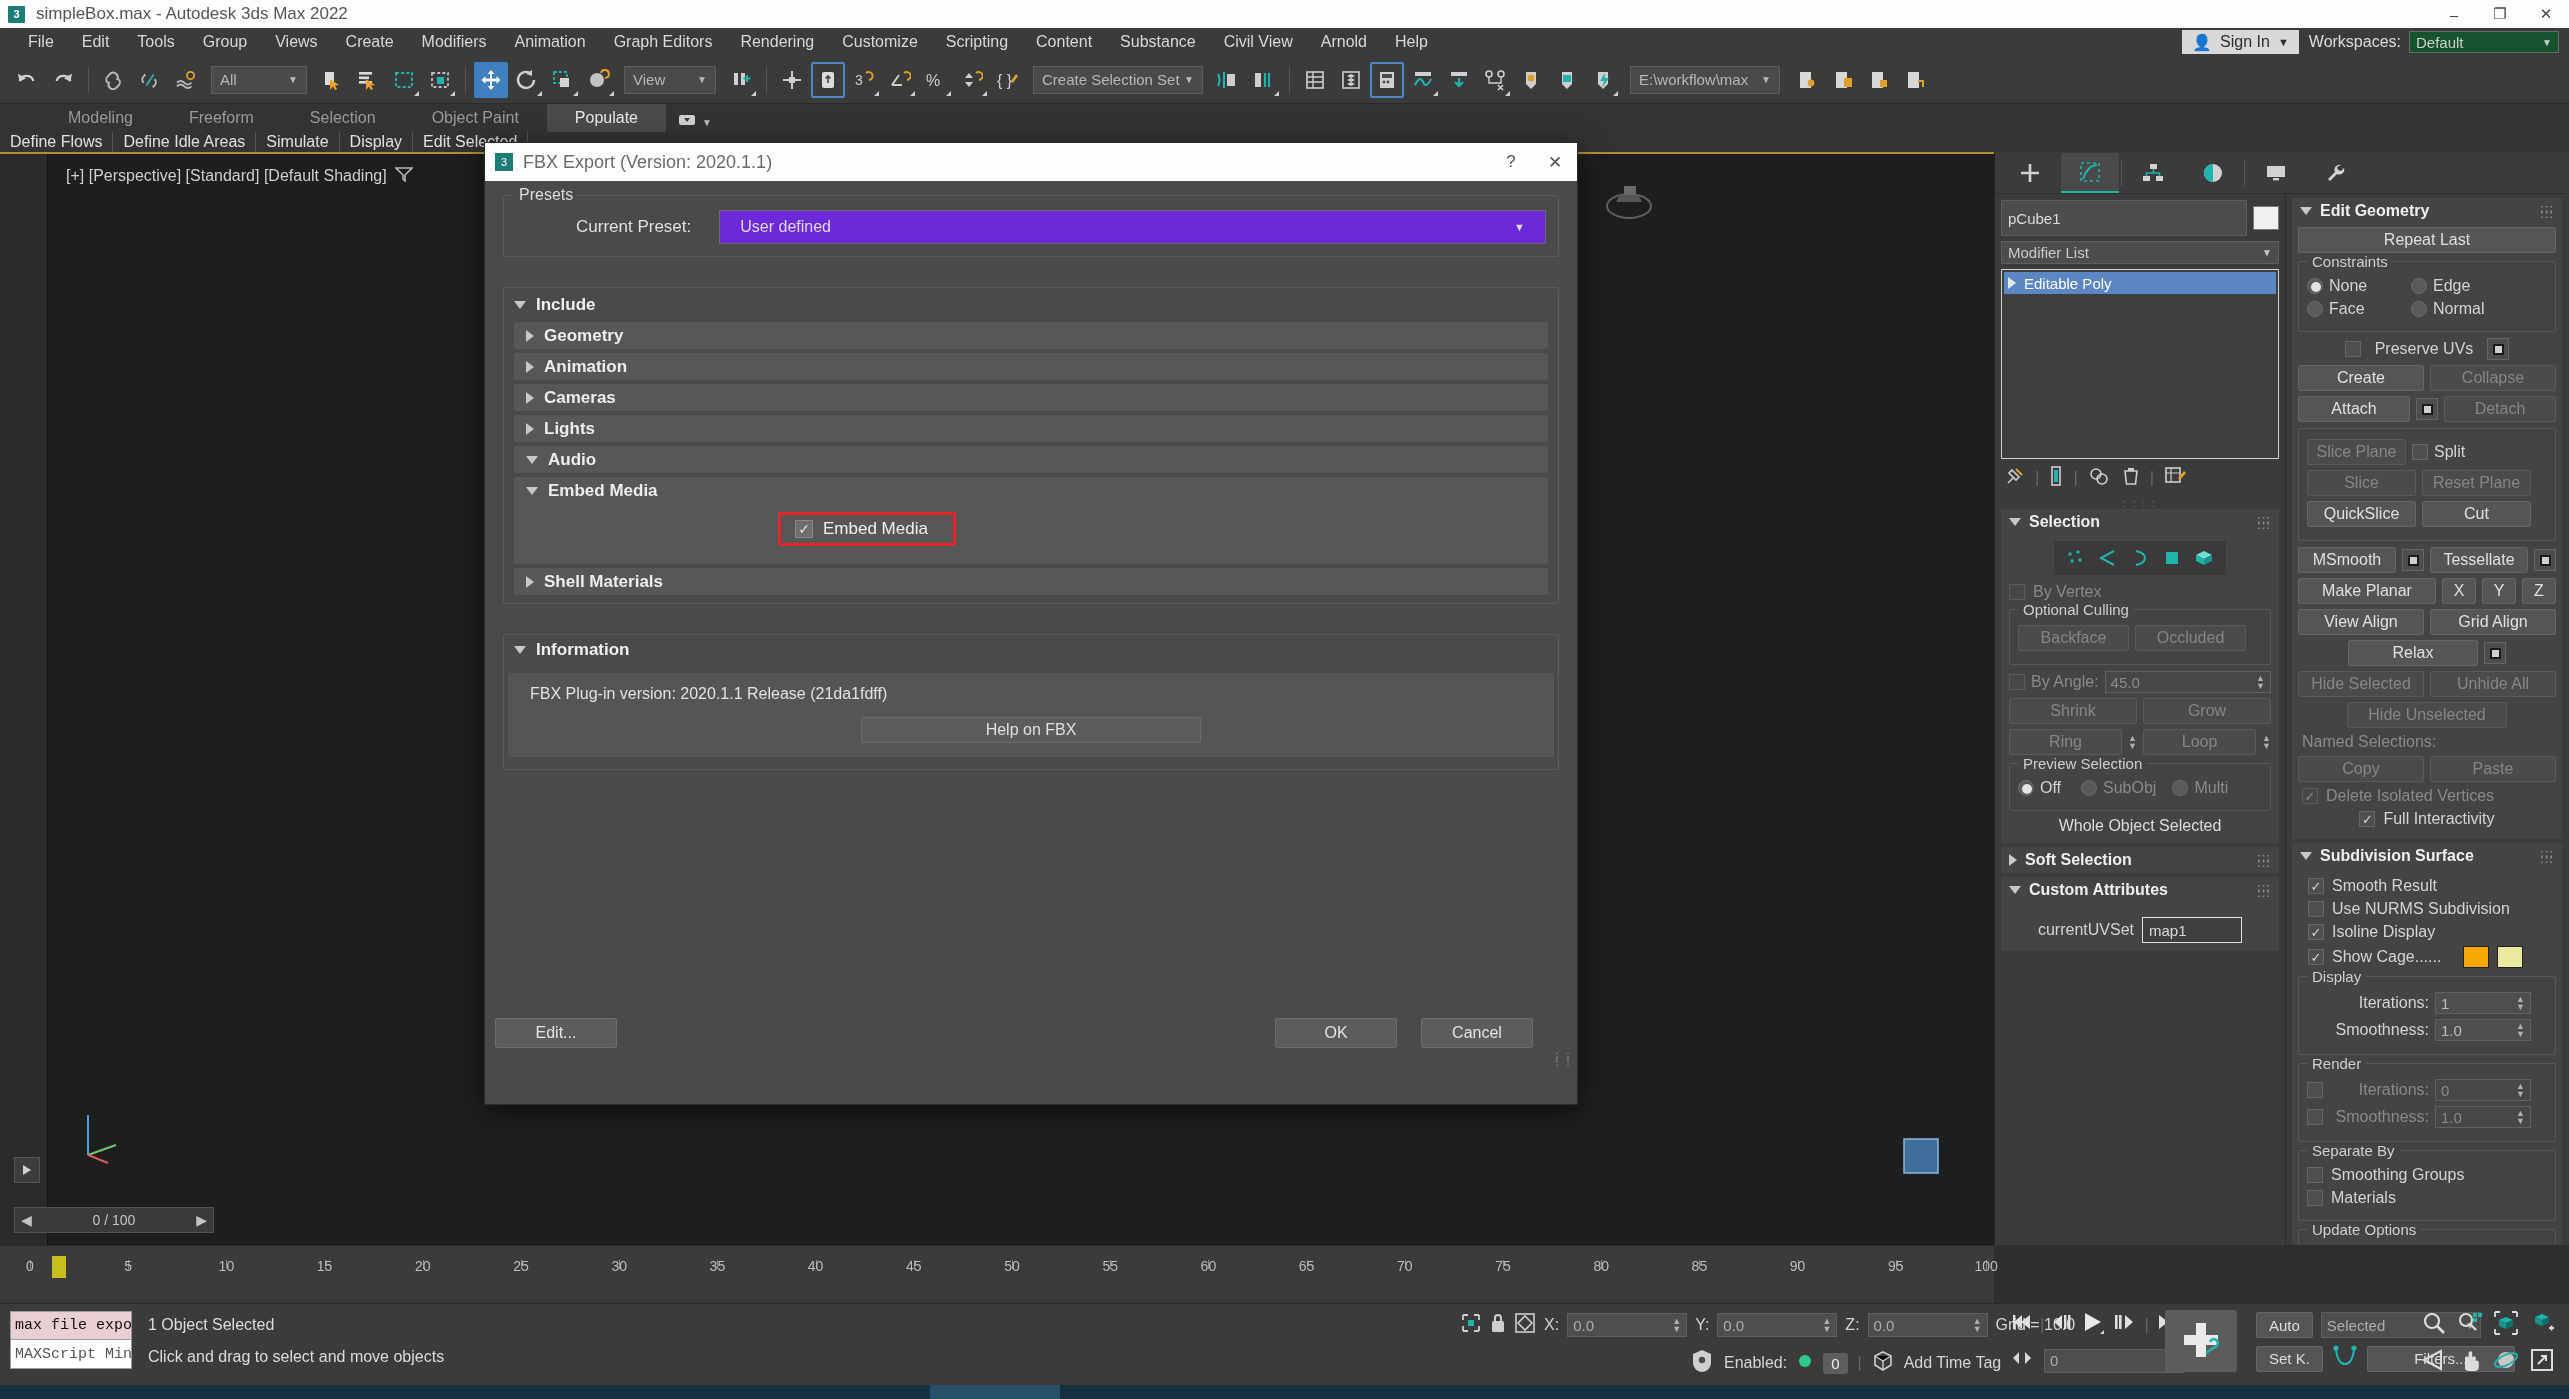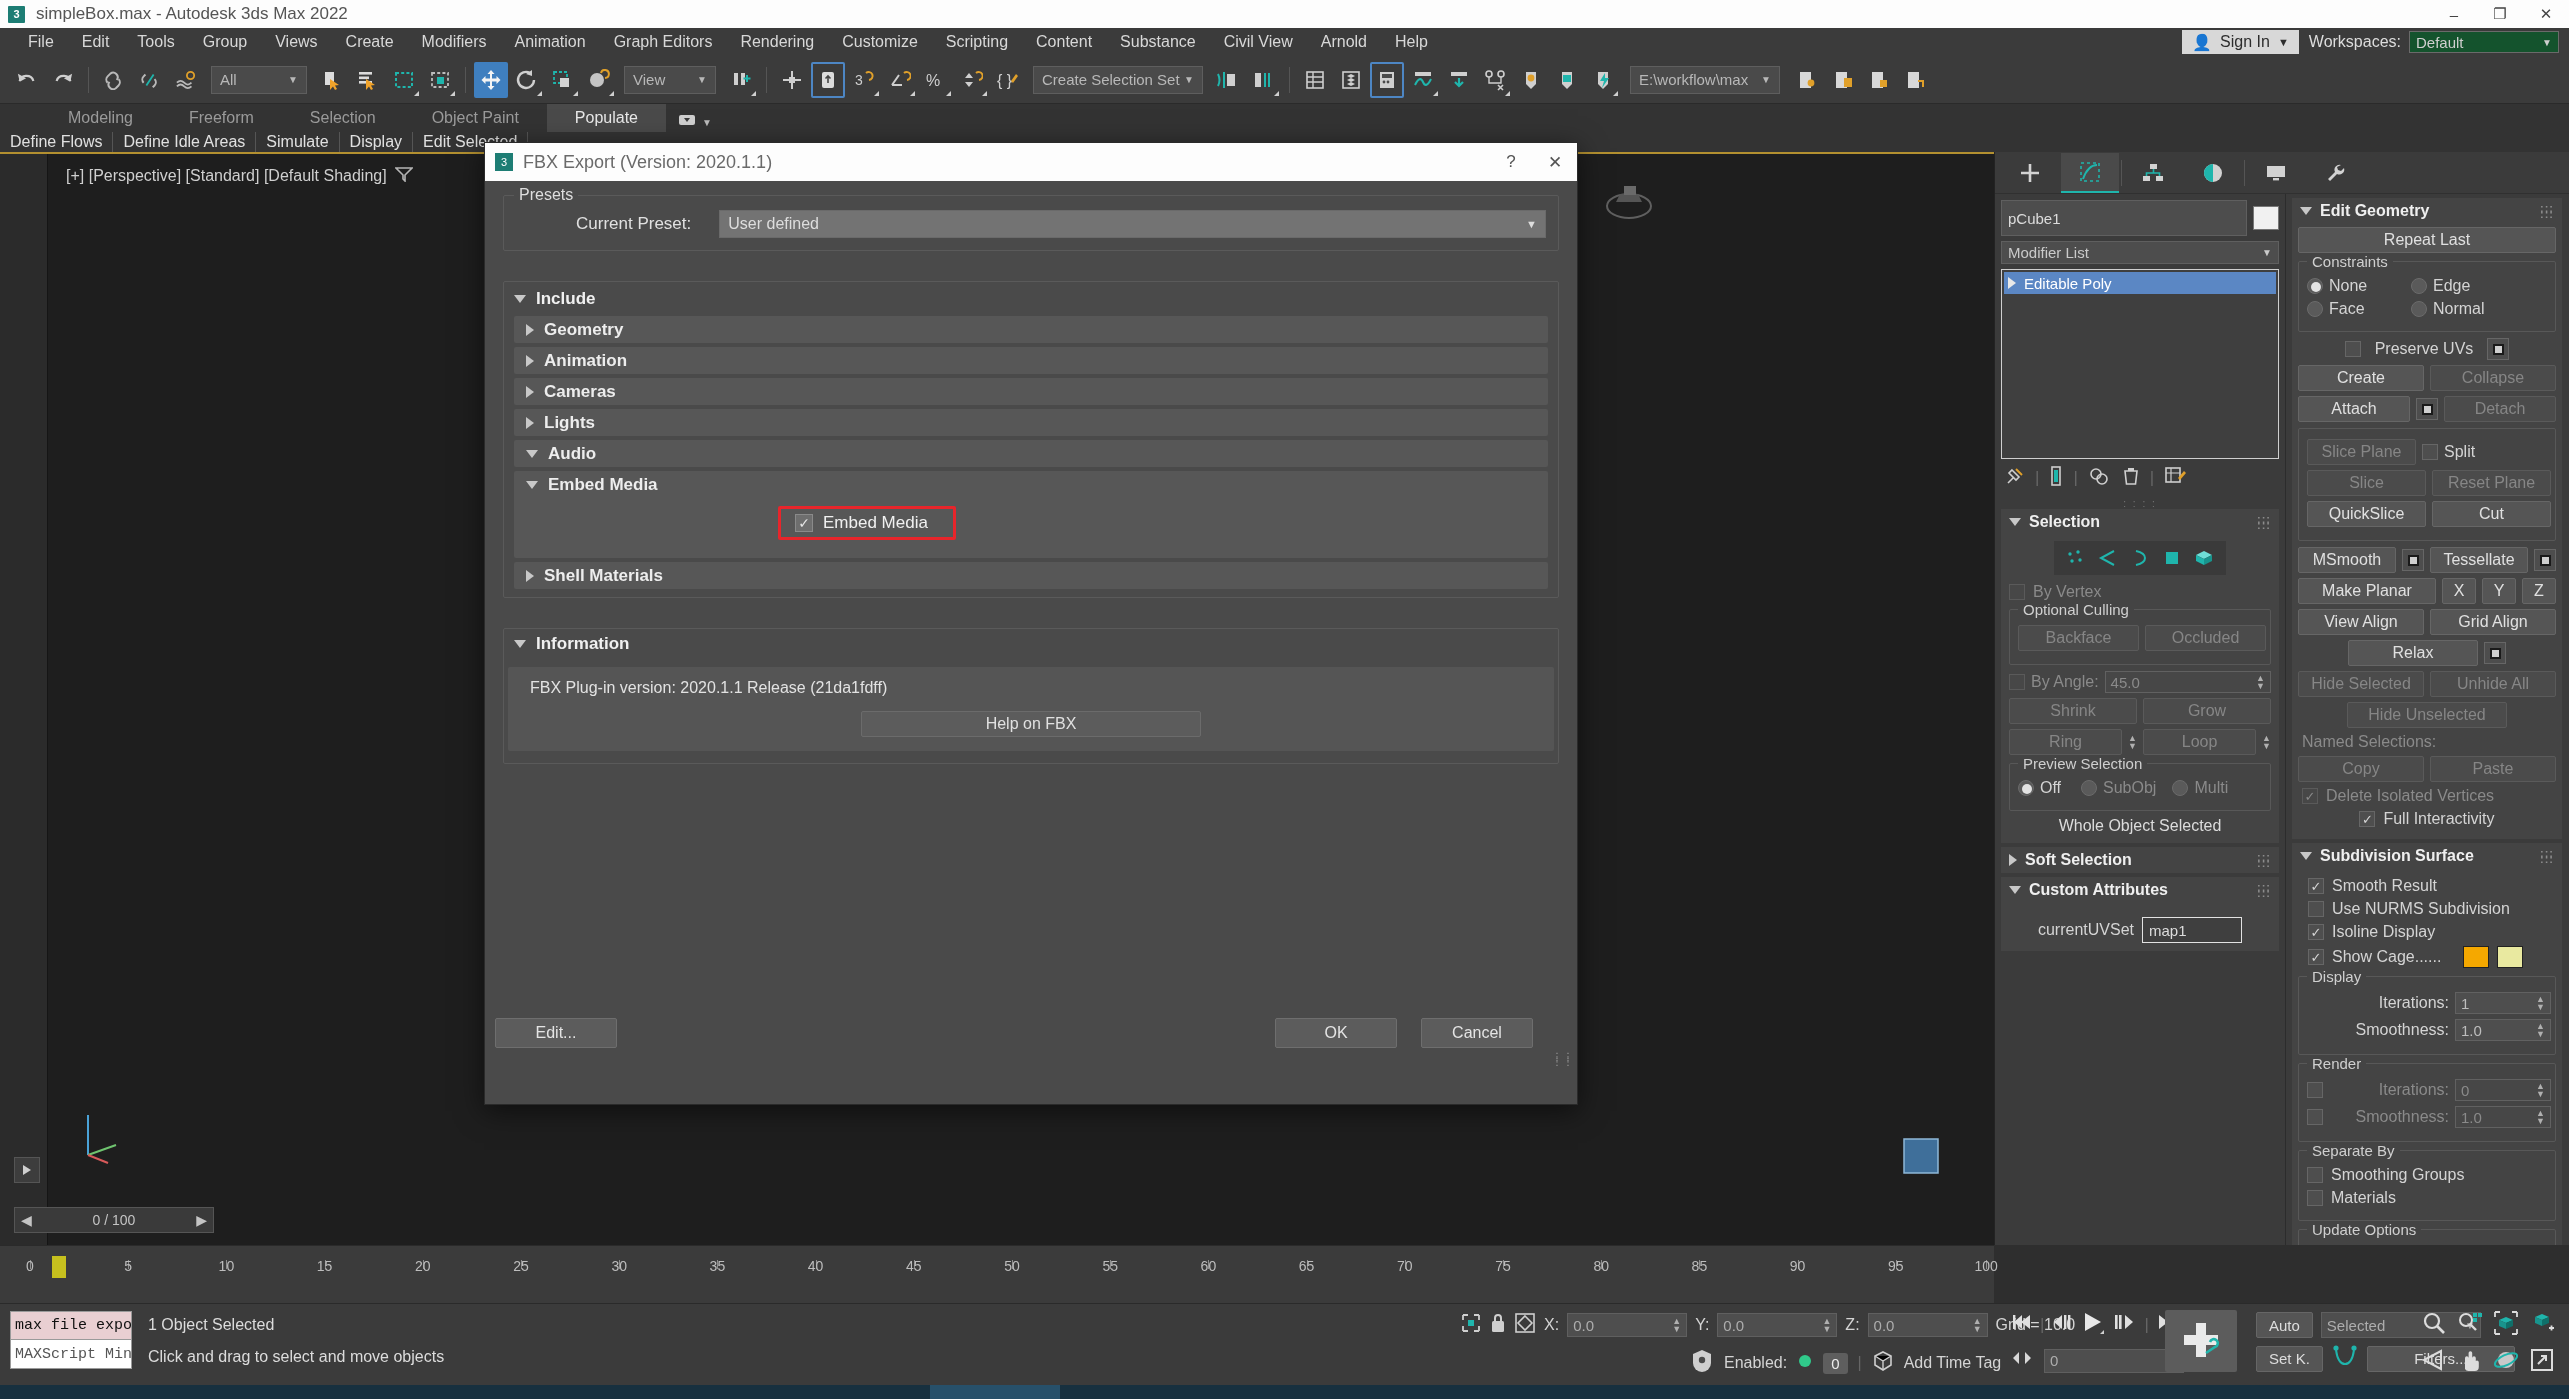--- a/index.html
+++ b/index.html
@@ -140,21 +140,21 @@
   .rollout-body{ padding:4px 8px 8px 8px; }
   .sel-icons{
     background:#3a3a3a;display:flex;gap:4px;padding:4px 8px;width:fit-content;margin:2px auto 8px auto;
   }
   .sel-ico{width:28px;height:26px;display:flex;align-items:center;justify-content:center;}
   .chk{ display:flex;align-items:center;gap:8px;font-size:16px;margin:5px 0;}
   .box{ width:16px;height:16px;background:#4e4e4e;border:1px solid #666;display:inline-flex;align-items:center;justify-content:center;font-size:13px;color:#d6d6d6;}
   .box.dis{ background:#474747;border-color:#5a5a5a;color:#8a8a8a;}
   .radio{ width:16px;height:16px;border-radius:50%;background:#5a5a5a;border:1px solid #6b6b6b;display:inline-block;position:relative;}
   .radio.on::after{content:"";position:absolute;left:3px;top:3px;width:10px;height:10px;border-radius:50%;background:#e3e3e3;}
-  .group{ border:1px solid #585858; border-radius:2px; margin:8px 0 6px 0; padding:10px 4px 8px 8px; position:relative;}
+  .group{ border:1px solid #585858; border-radius:2px; margin:8px 0 6px 0; padding:10px 24px 8px 8px; position:relative;}
   .group > .glabel{ position:absolute;top:-9px;left:8px;background:#444;padding:0 5px;font-size:15px;color:#cfcfcf;}
   .btn{
     background:#555;border:1px solid #666;color:#e0e0e0;font-size:16px;height:26px;
     display:flex;align-items:center;justify-content:center;border-radius:2px;
   }
   .btn.dis{ color:#868686; background:#4b4b4b; border-color:#5a5a5a;}
   .row{ display:flex; gap:6px; margin:5px 0; align-items:center;}
   .sq{ width:22px;height:22px;background:#4d4d4d;border:1px solid #666;display:flex;align-items:center;justify-content:center;}
   .sq i{ width:11px;height:11px;border:2px solid #1a1a1a;display:block;background:#cfcfcf;}
   .spin{
@@ -199,22 +199,22 @@
   .dlg-ic{ width:18px;height:18px;background:#1d7d74;color:#fff;font-size:11px;display:flex;align-items:center;justify-content:center;}
   .dlg-tt{ color:#6a6a6a;font-size:18px;}
   .dlg-tbtns{ margin-left:auto;display:flex;}
   .dlg-tb{ width:44px;height:38px;display:flex;align-items:center;justify-content:center;color:#555;font-size:17px;}
   .dlg-body{ padding:14px 18px; height:885px; position:relative;}
   .presets{ border:1px solid #5a5a5a;border-radius:2px;padding:14px 12px 12px 12px;position:relative;}
   .presets .glabel{position:absolute;top:-10px;left:10px;background:#4a4a4a;padding:0 5px;font-size:16px;color:#dedede;}
   .preset-row{ display:flex;align-items:center;gap:28px;padding-left:60px;}
   .preset-lbl{ font-size:17px;color:#e0e0e0;}
   .preset-sel{
-    flex:1;height:28px;background:#737373;border:1px solid #6a6a6a;color:#ddd;font-size:16px;
-    display:flex;align-items:center;padding:0 8px;justify-content:space-between;
+    flex:1;height:34px;background:#6d28d9;border:1px solid #6a6a6a;color:#ddd;font-size:16px;
+    display:flex;align-items:center;padding:0 20px;justify-content:space-between;
   }
   .sect{ border:1px solid #5a5a5a;border-radius:2px;margin-top:30px;padding:4px;}
   .sect-hdr{ display:flex;align-items:center;gap:10px;padding:3px 6px;font-size:17px;font-weight:bold;color:#f0f0f0;}
   .tri{ width:0;height:0;display:inline-block;}
   .tri.down{ border-left:6px solid transparent;border-right:6px solid transparent;border-top:8px solid #c8c8c8;}
   .tri.right{ border-top:6px solid transparent;border-bottom:6px solid transparent;border-left:8px solid #c8c8c8;}
   .subsect{ background:#575757;margin:4px 6px;border-radius:2px;}
   .subsect-hdr{ display:flex;align-items:center;gap:10px;height:27px;padding:0 12px;font-size:17px;font-weight:bold;color:#ededed;}
   .embed-body{ height:60px; position:relative;}
   .embed-highlight{

